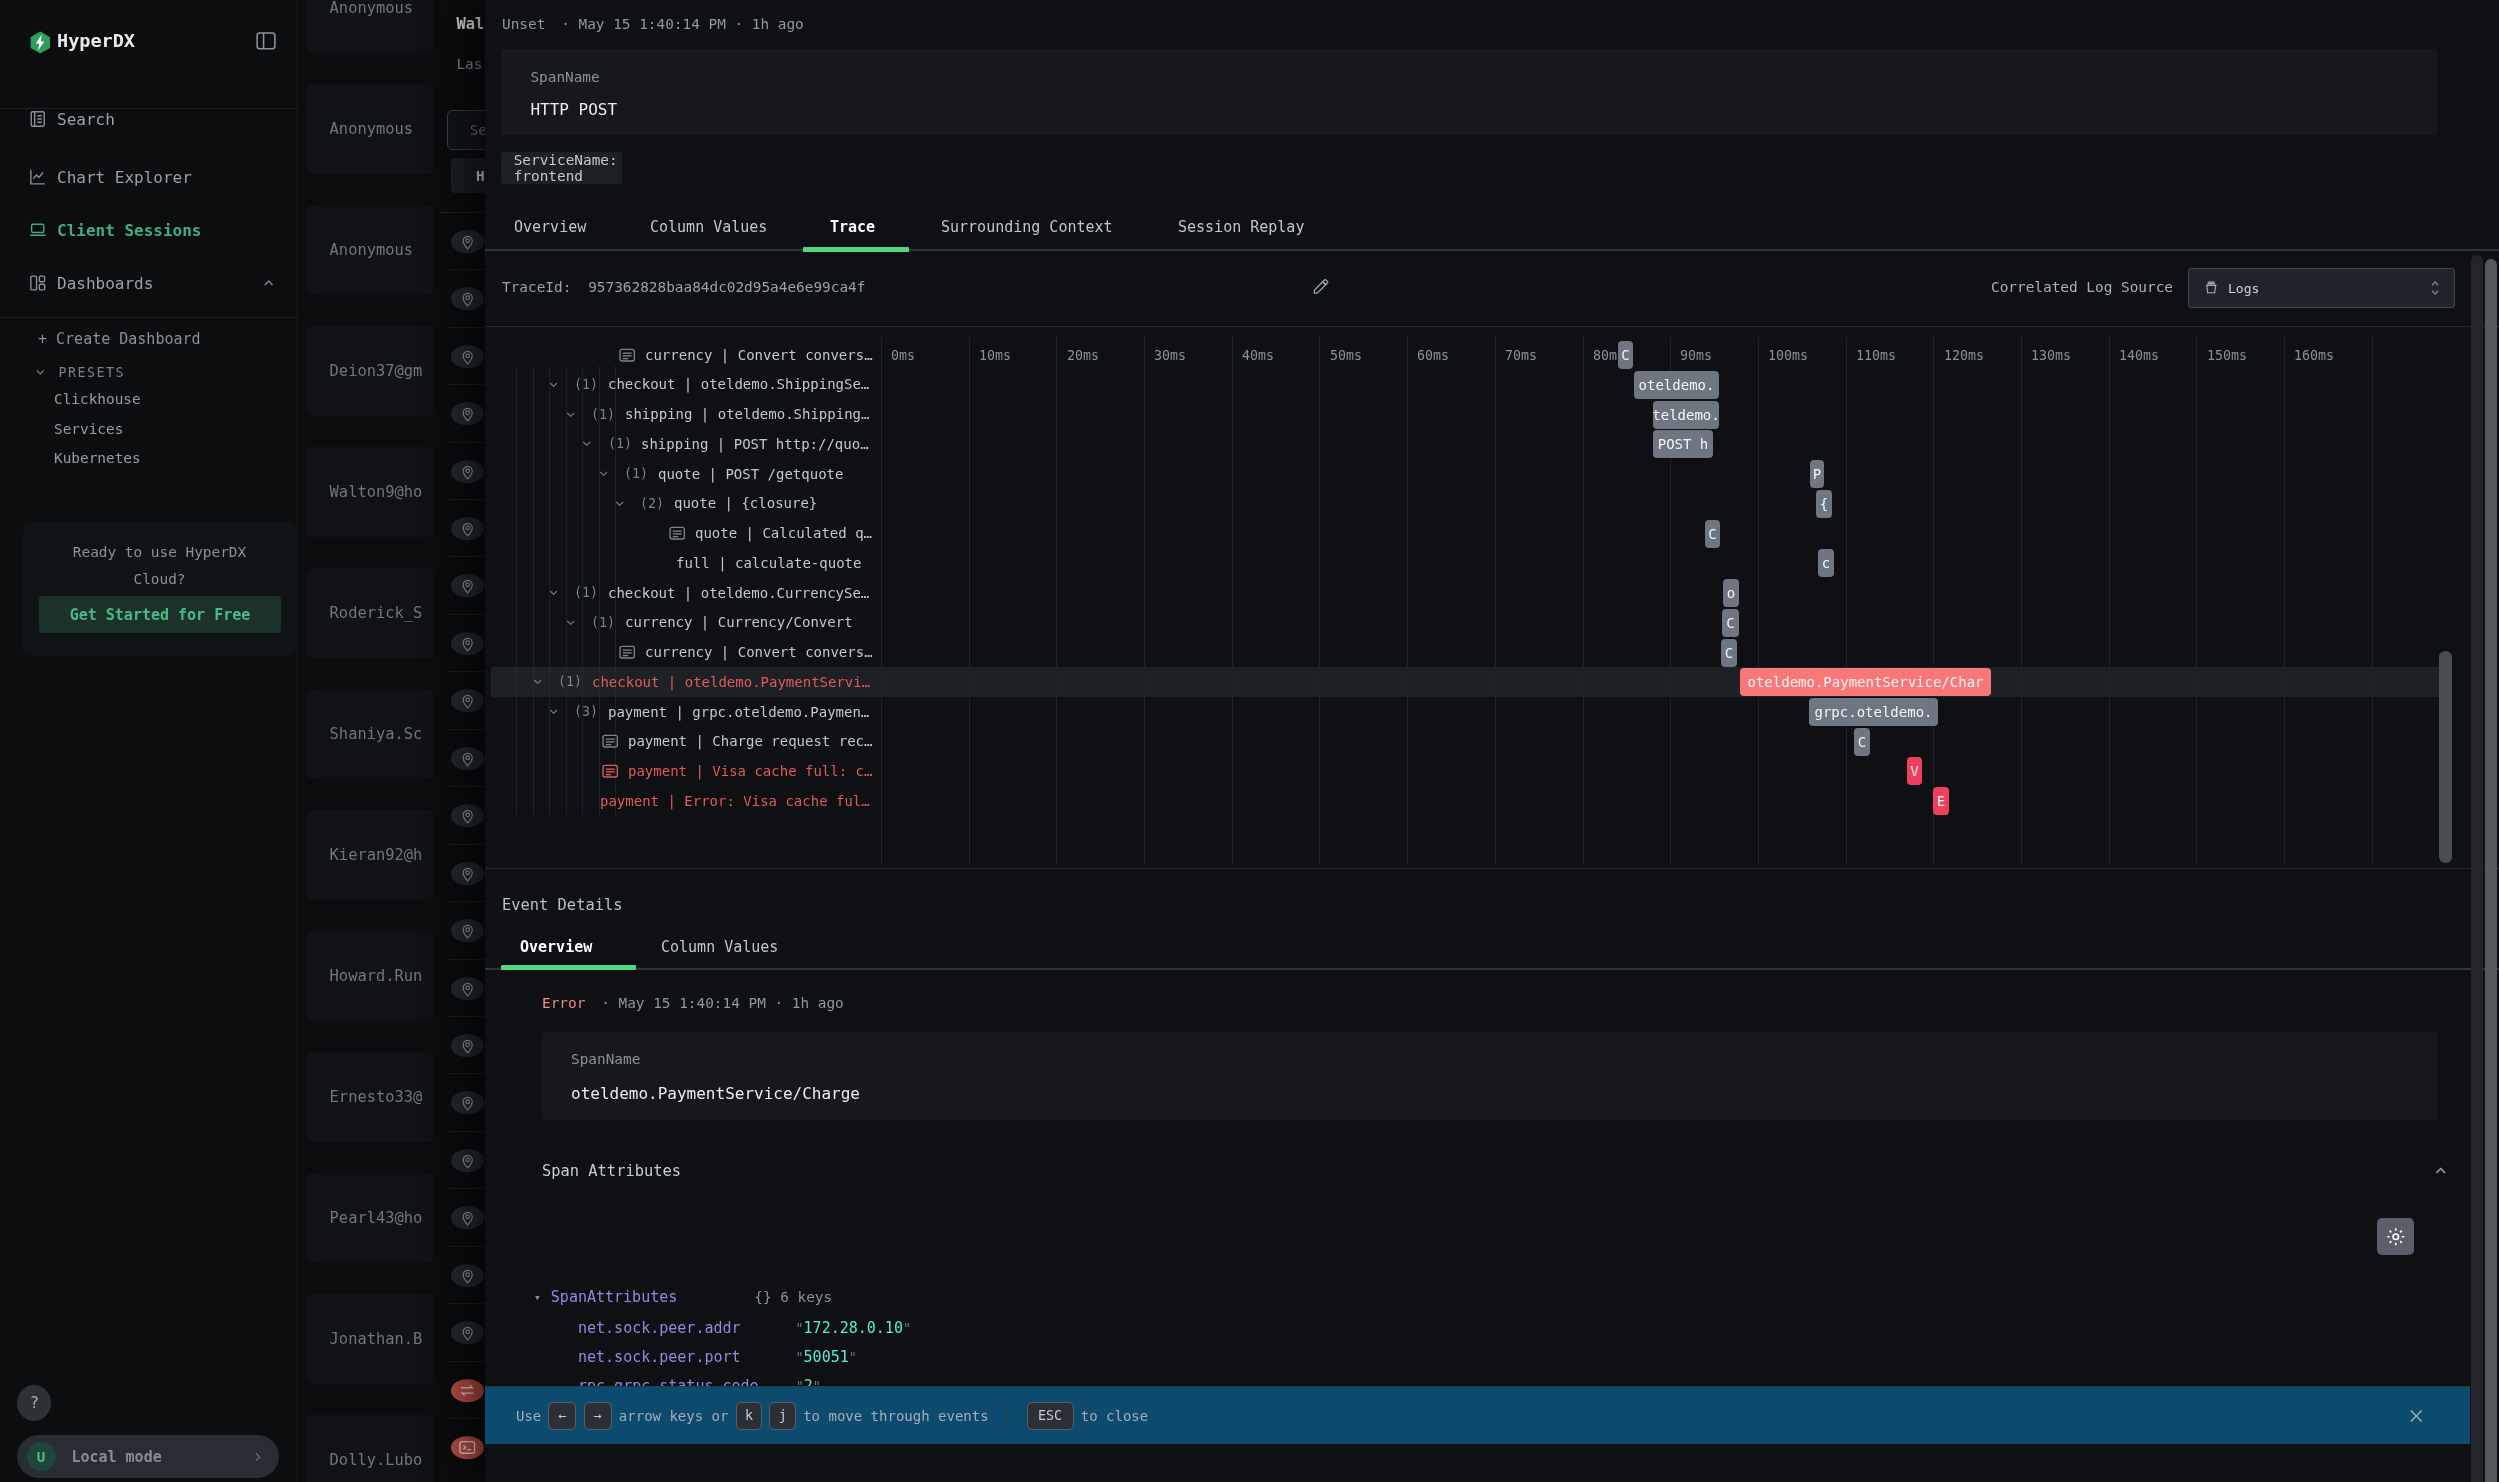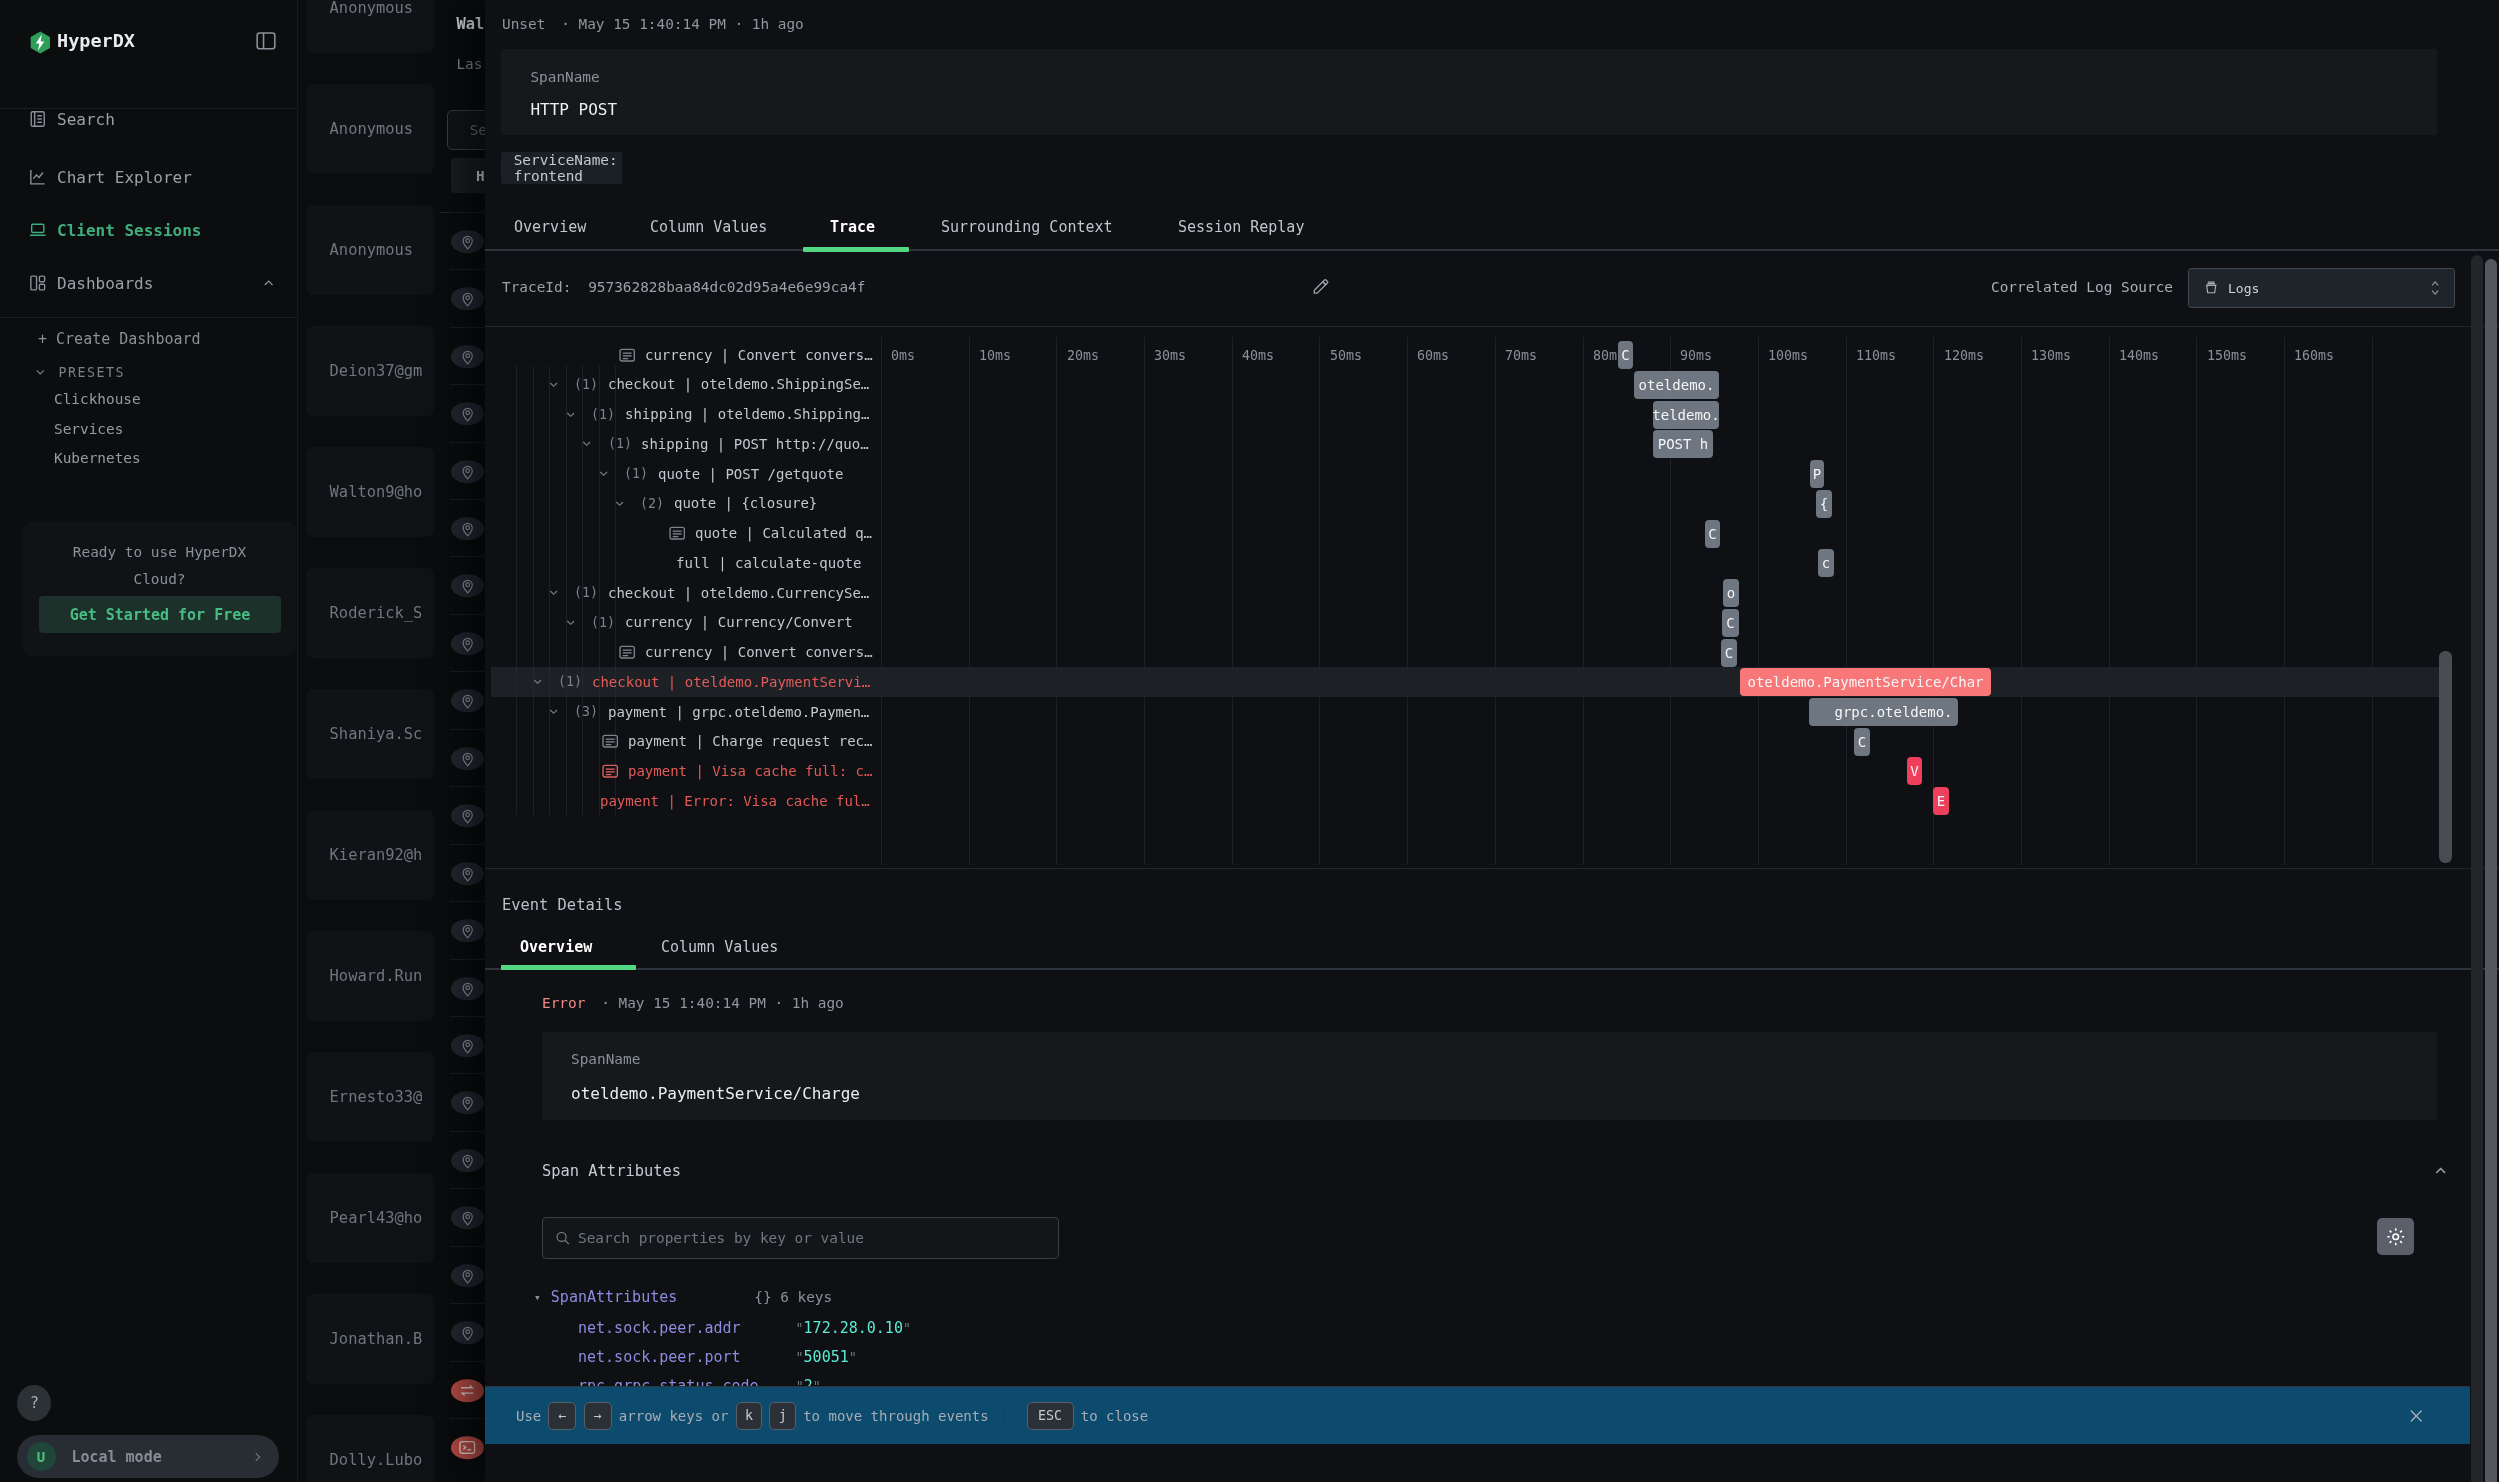--- a/index.html
+++ b/index.html
@@ -639,21 +639,21 @@
         <span class="tcount" style="left:73px;top:674px;">(1)</span>
         <span class="trow-text trow-red" style="left:107px;top:674px;">checkout | oteldemo.PaymentServi…</span>
         <div class="bar bar-salmon" style="left:1255px;top:668px;width:251px;">oteldemo.PaymentService/Char</div>
         <span class="tchev" style="left:62px;top:705px;">
           <svg width="13.3" height="13.3" viewBox="0 0 24 24" fill="none" stroke="currentColor" stroke-width="2">
             <polyline points="6 9 12 15 18 9"></polyline>
           </svg>
         </span>
         <span class="tcount" style="left:89px;top:704px;">(3)</span>
         <span class="trow-text" style="left:123px;top:704px;">payment | grpc.oteldemo.Paymen…</span>
-        <div class="bar bar-gray" style="left:1324px;top:698px;width:129px;padding-left:20px;">grpc.oteldemo.</div>
+        <div class="bar bar-gray" style="left:1324px;top:698px;width:129px;">grpc.oteldemo.</div>
         <span class="tlogicon" style="left:117px;top:734px;">
           <svg width="16.4" height="14.4" viewBox="0 0 24 20" fill="none" stroke="currentColor" stroke-width="2">
             <rect x="1.5" y="1.5" width="21" height="17" rx="3"></rect>
             <line x1="5.5" y1="7" x2="18.5" y2="7"></line>
             <line x1="5.5" y1="11" x2="18.5" y2="11"></line>
             <line x1="5.5" y1="15" x2="13.5" y2="15"></line>
           </svg>
         </span>
         <span class="trow-text" style="left:143px;top:733px;">payment | Charge request rec…</span>
         <div class="bar bar-gray" style="left:1369px;top:728px;width:16px;">C</div>
@@ -688,29 +688,20 @@
     <div class="abs panel-card" style="left:57px;top:1032px;width:1895px;height:88px;">
       <div style="position:absolute;left:29px;top:18.5px;font-size:14.4px;color:#8a919a;">SpanName</div>
       <div style="position:absolute;left:29px;top:52px;font-size:16px;color:#eceef0;">oteldemo.PaymentService/Charge</div>
     </div>
 
     <div class="abs" style="left:57px;top:1162px;font-size:15.4px;color:#c6ccd2;">Span Attributes</div>
     <div class="abs" style="left:1947px;top:1162px;color:#9aa1a8;">
       <svg width="17.4" height="17.4" viewBox="0 0 24 24" fill="none" stroke="currentColor" stroke-width="2">
           <polyline points="6 15 12 9 18 15"></polyline>
         </svg>
-    </div>
-    <div class="abs" style="left:57px;top:1217px;width:515px;height:40px;border:1px solid #3a4047;border-radius:4.1px;background:#131619;">
-      <span style="position:absolute;left:11.3px;top:50%;transform:translateY(-50%);color:#6f7780;">
-        <svg width="17.4" height="17.4" viewBox="0 0 24 24" fill="none" stroke="currentColor" stroke-width="1.8">
-            <circle cx="10.5" cy="10.5" r="6.2"></circle>
-            <line x1="15.2" y1="15.2" x2="20.5" y2="20.5"></line>
-          </svg>
-      </span>
-      <span style="position:absolute;left:35px;top:50%;transform:translateY(-50%);font-size:14.4px;color:#6f7780;">Search properties by key or value</span>
     </div>
     <div class="abs" style="left:1892px;top:1218px;width:37px;height:37px;background:#5a5f6a;border-radius:5.1px;display:flex;align-items:center;justify-content:center;color:#ffffff;">
       <span>
         <svg width="21.5" height="21.5" viewBox="0 0 24 24" fill="none" stroke="currentColor" stroke-width="1.8">
             <circle cx="12" cy="12" r="3.1"></circle>
             <path d="M12 2.6v2.6M12 18.8v2.6M2.6 12h2.6M18.8 12h2.6M5.2 5.2l1.9 1.9M16.9 16.9l1.9 1.9M5.2 18.8l1.9-1.9M16.9 7.1l1.9-1.9"></path>
           </svg>
       </span>
     </div>
     <div class="abs nowrap" style="left:49px;top:1288px;">

